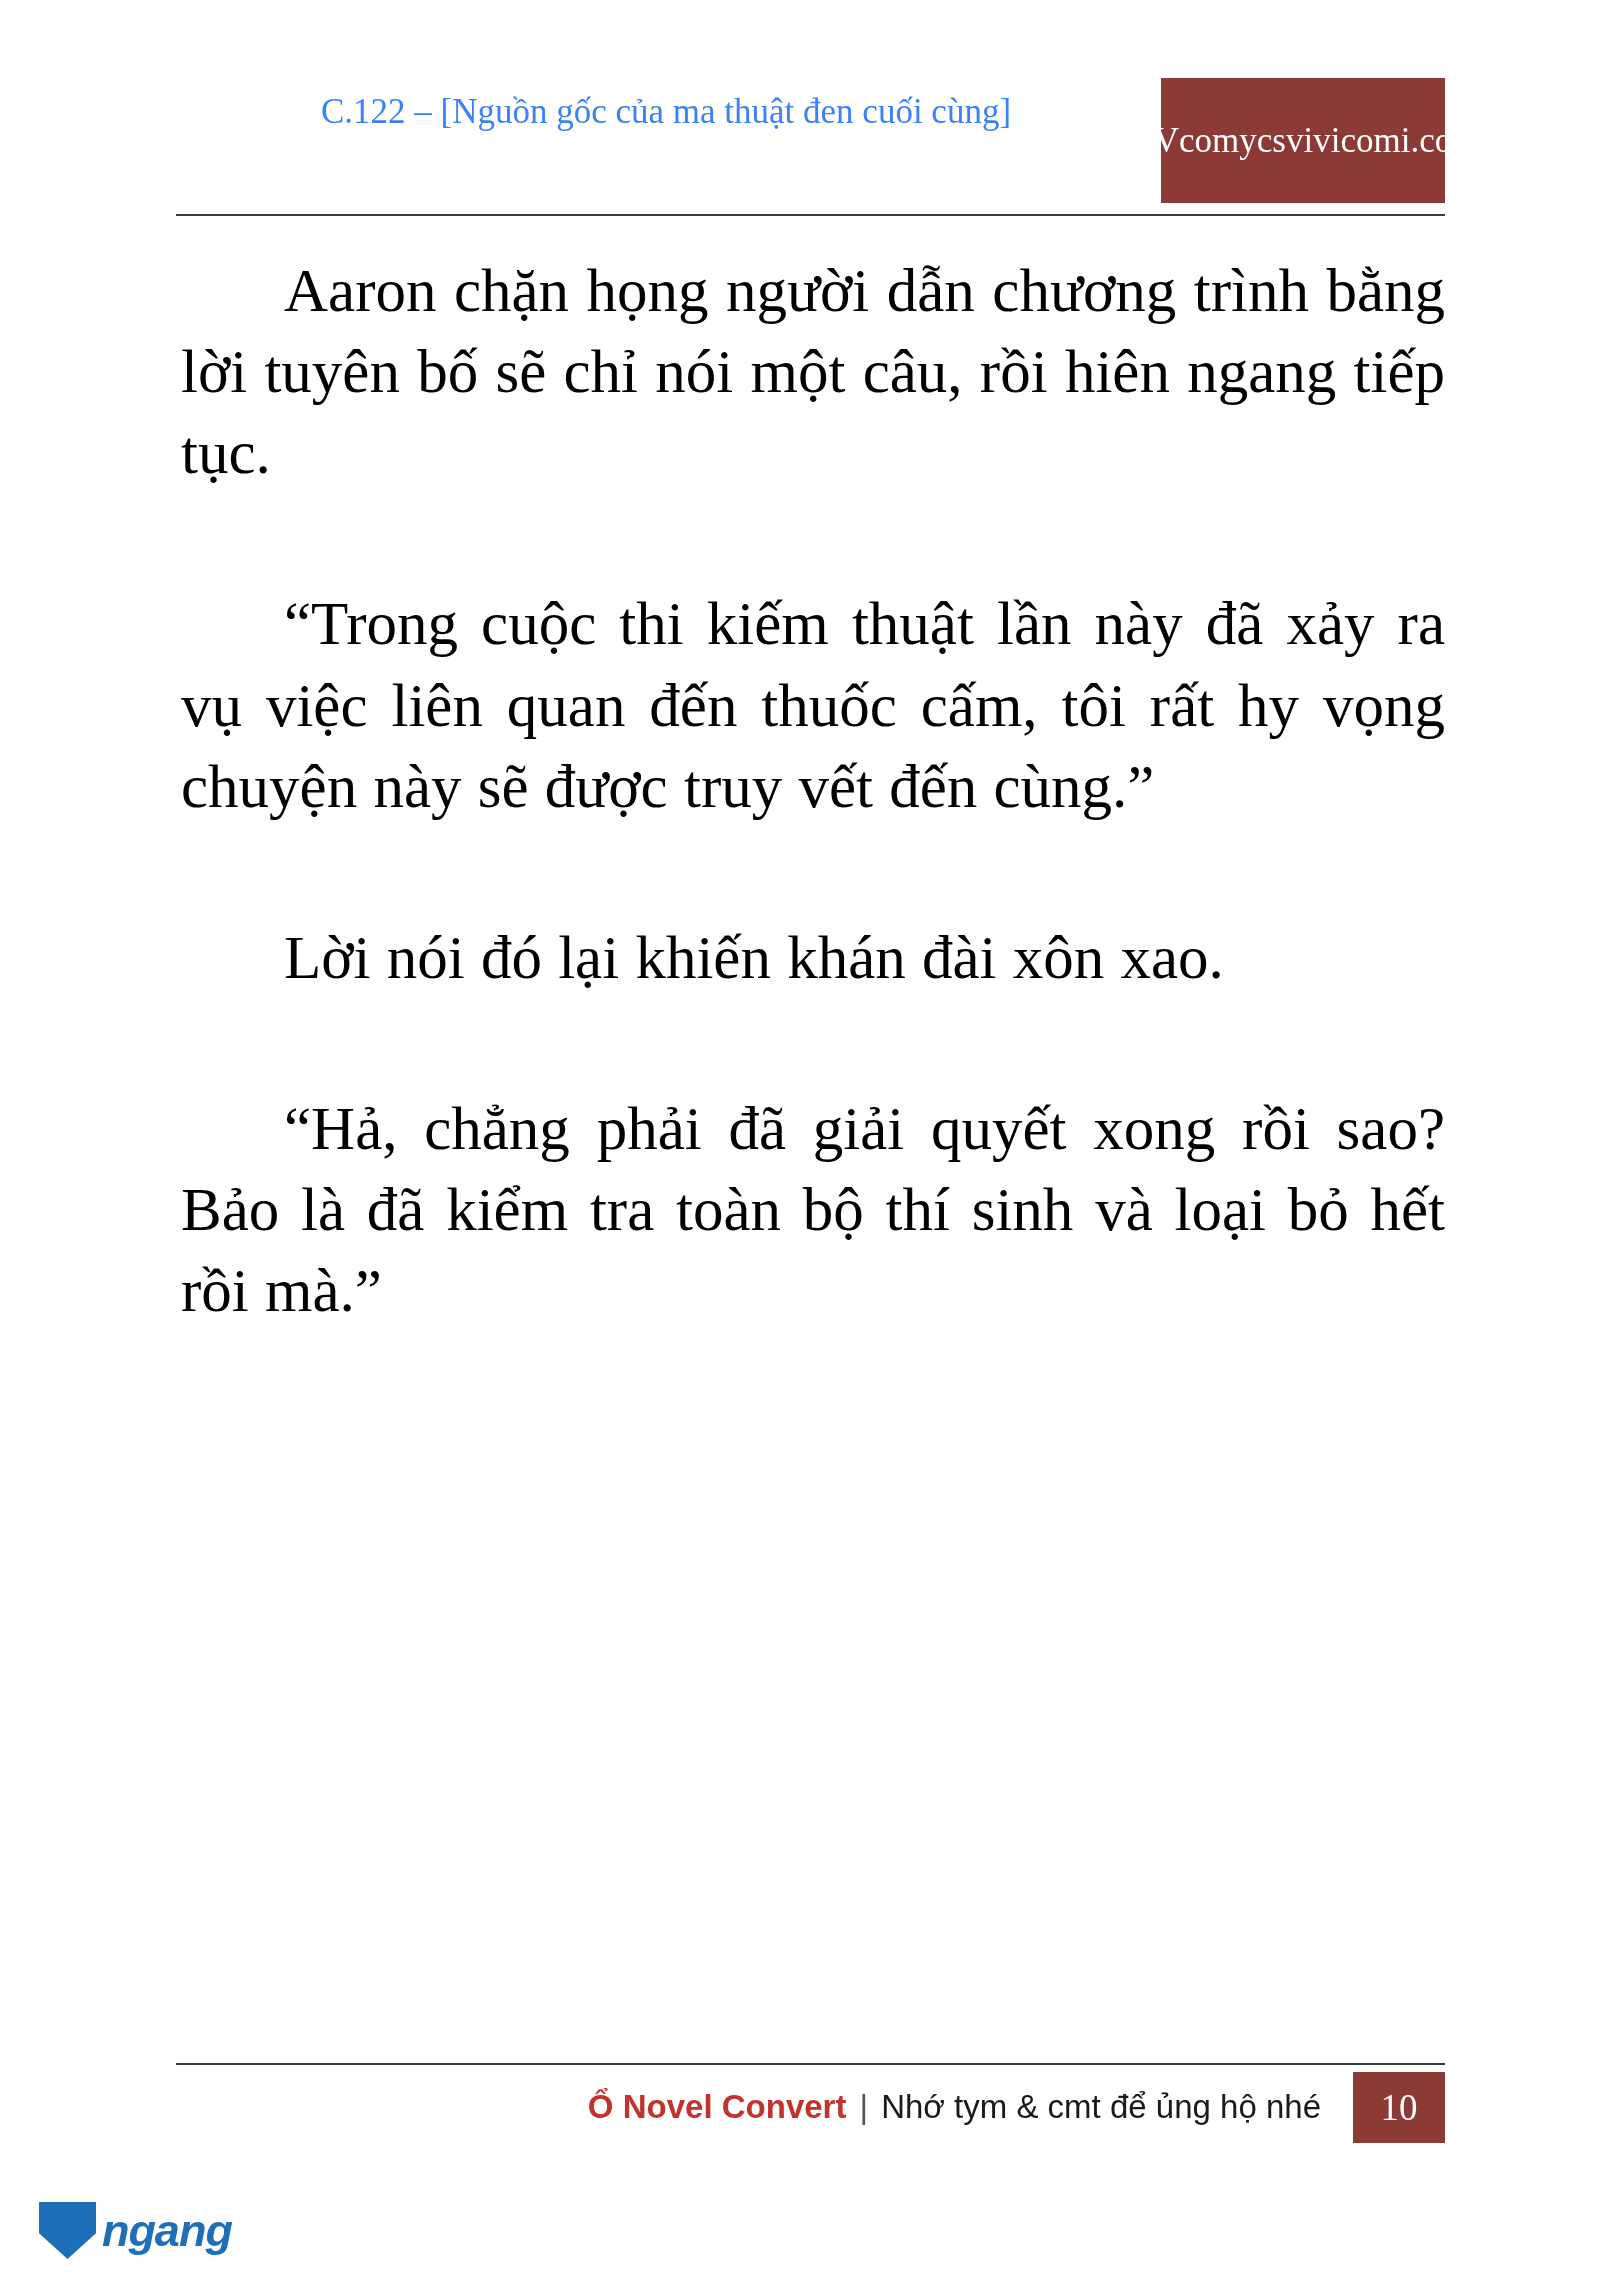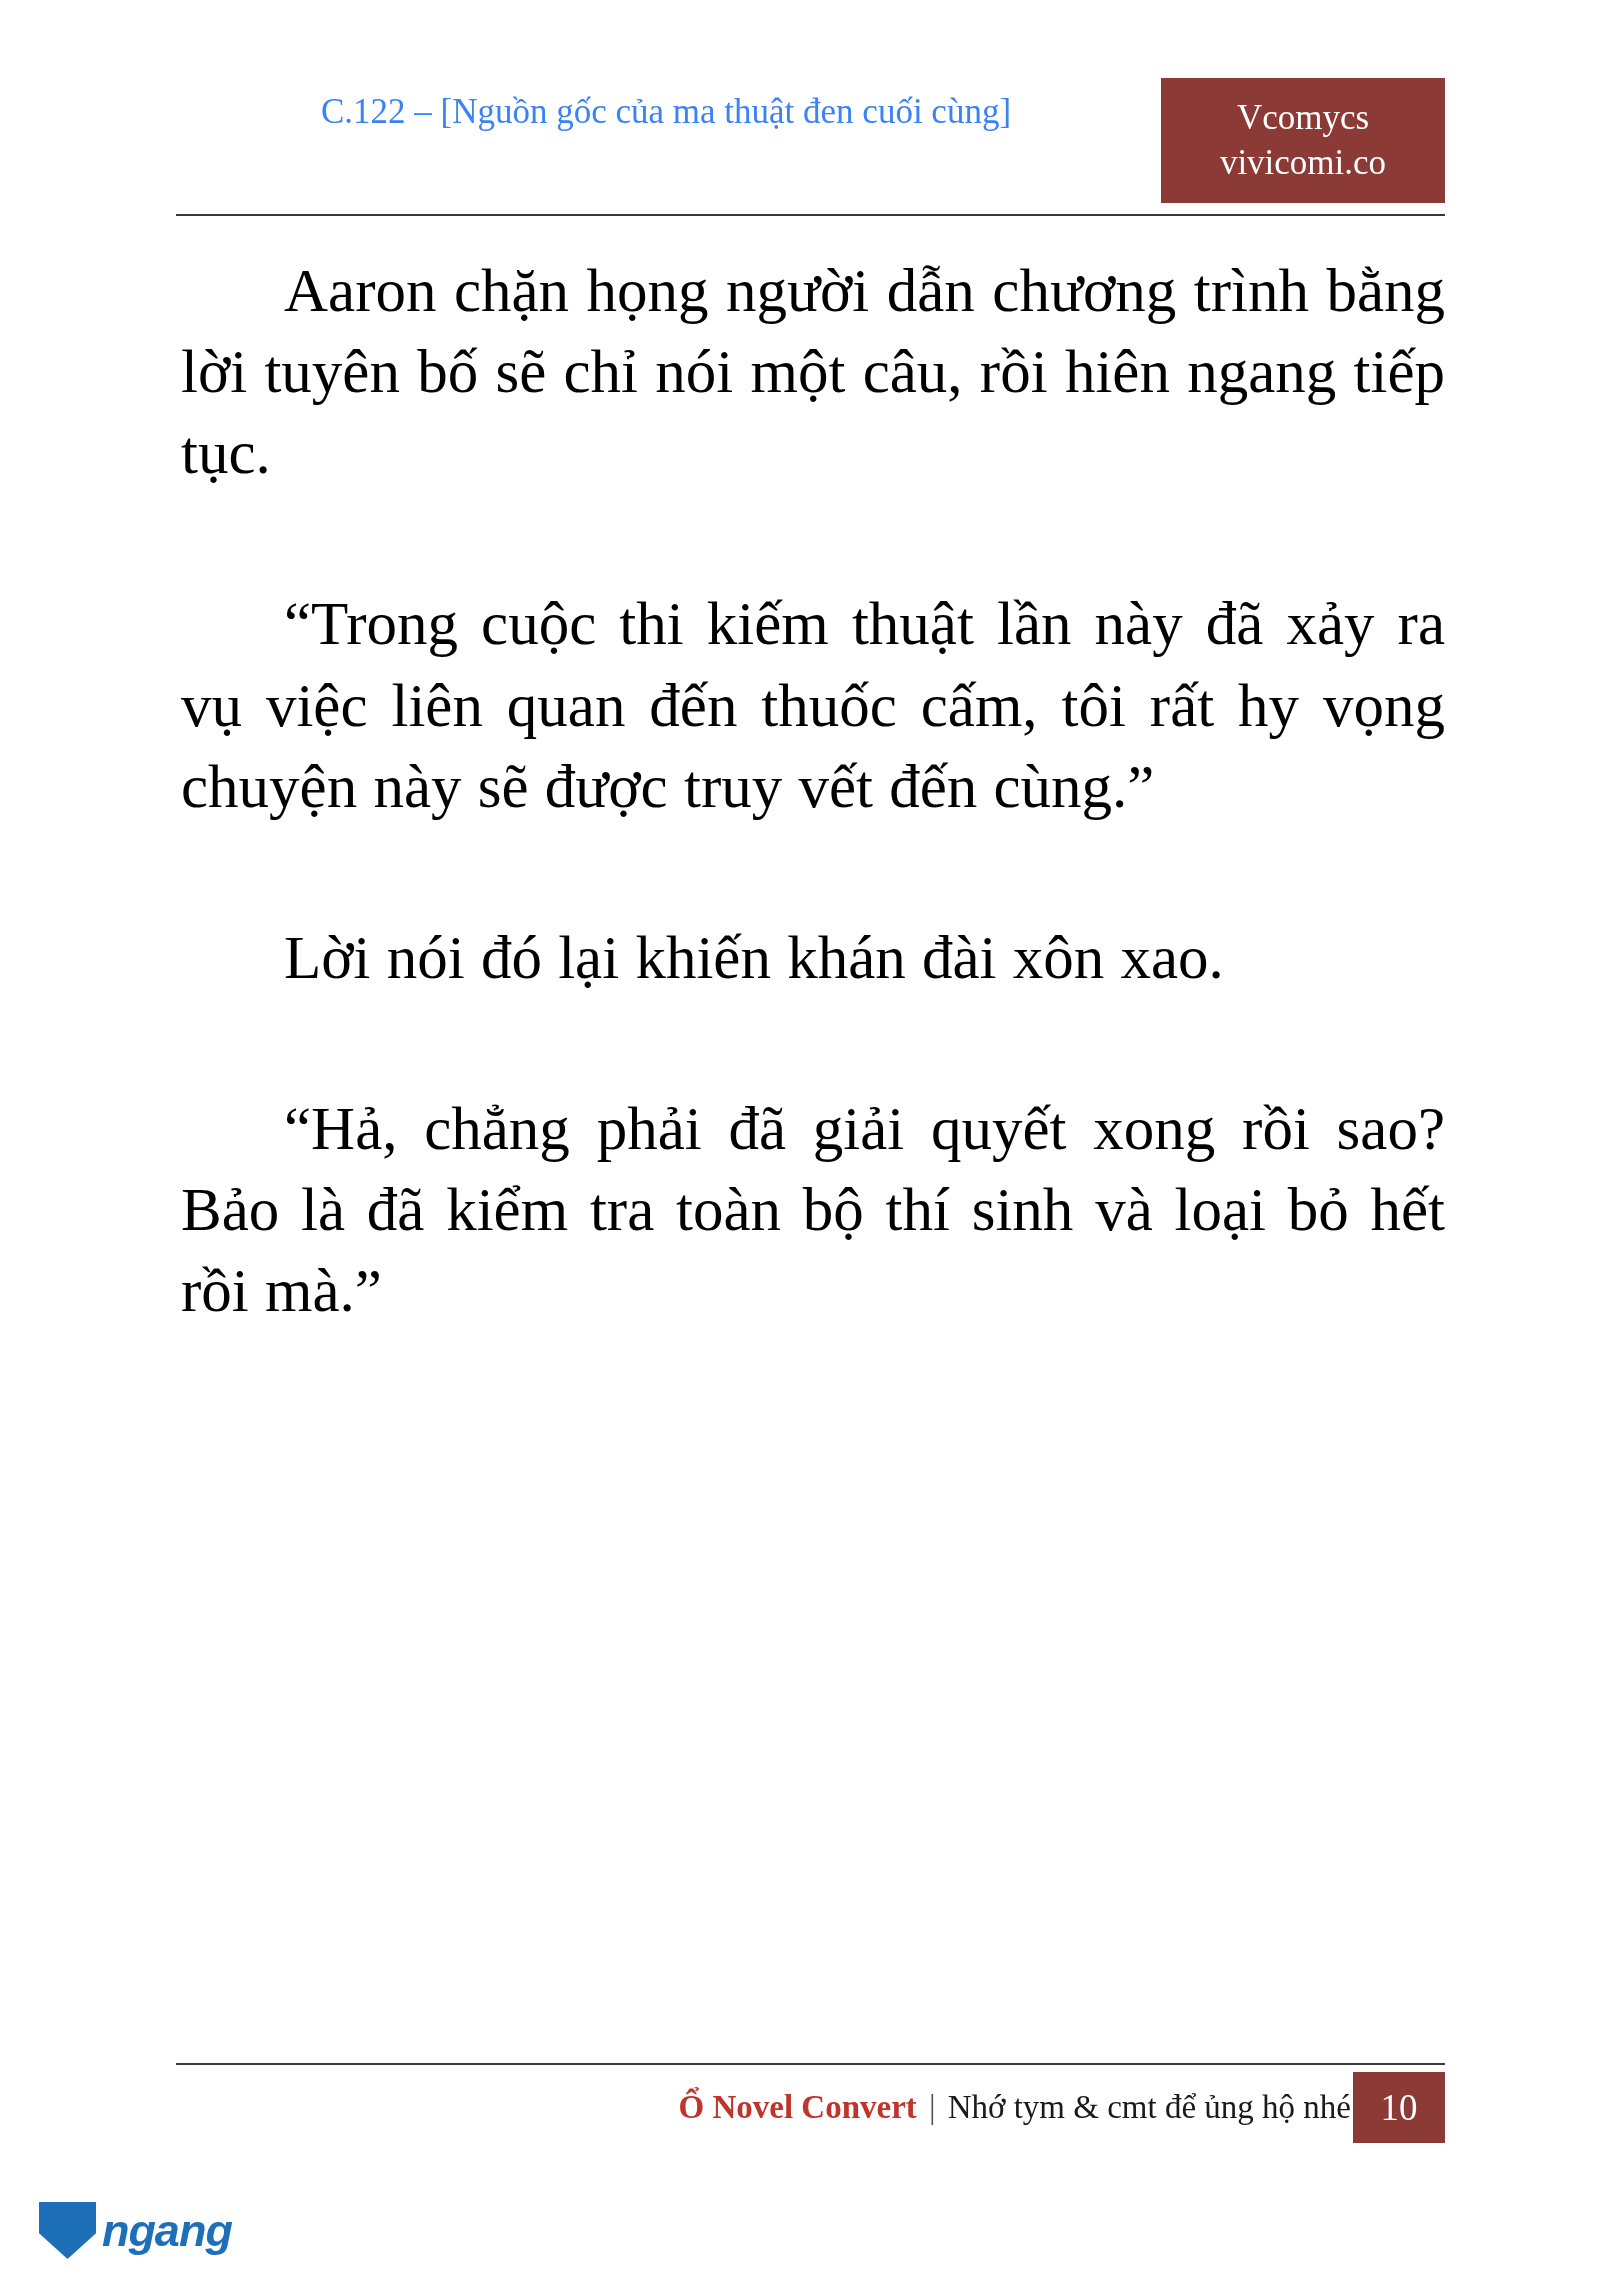--- a/index.html
+++ b/index.html
@@ -59,21 +59,20 @@
   }
   .header-brand {
     position: absolute;
     right: 0;
     top: 3.9px;
     width: 284px;
     height: 125px;
     background: #8c3a35;
     color: #ffffff;
     display: flex;
-    flex-direction: column;
     align-items: center;
     justify-content: center;
     line-height: 1.3;
   }
   .header-brand .b1 { font-size: 35px; font-family: "Liberation Serif", serif; }
   .header-brand .b2 { font-size: 35px; font-family: "Liberation Serif", serif; }
 
   
   .content {
     position: absolute;
@@ -109,25 +108,25 @@
     top: 0;
     width: 1269px;
     height: 71px;
     display: flex;
     align-items: center;
     justify-content: flex-end;
     padding-top: 13.7px;
     box-sizing: border-box;
   }
   .footer-text {
-    font-family: Liberation Serif, serif;
+    font-family: Liberation Sans, sans-serif;
     font-size: 33px;
     color: #1a1a1a;
     white-space: nowrap;
-    padding-right: 2px;
+    padding-right: 32px;
   }
   .footer-text .brand {
     color: #c0342c;
     font-weight: bold;
   }
   .footer-text .sep { color: #555; padding: 0 3.9px; }
   .footer-page {
     width: 92px;
     height: 71px;
     background: #8c3a35;

